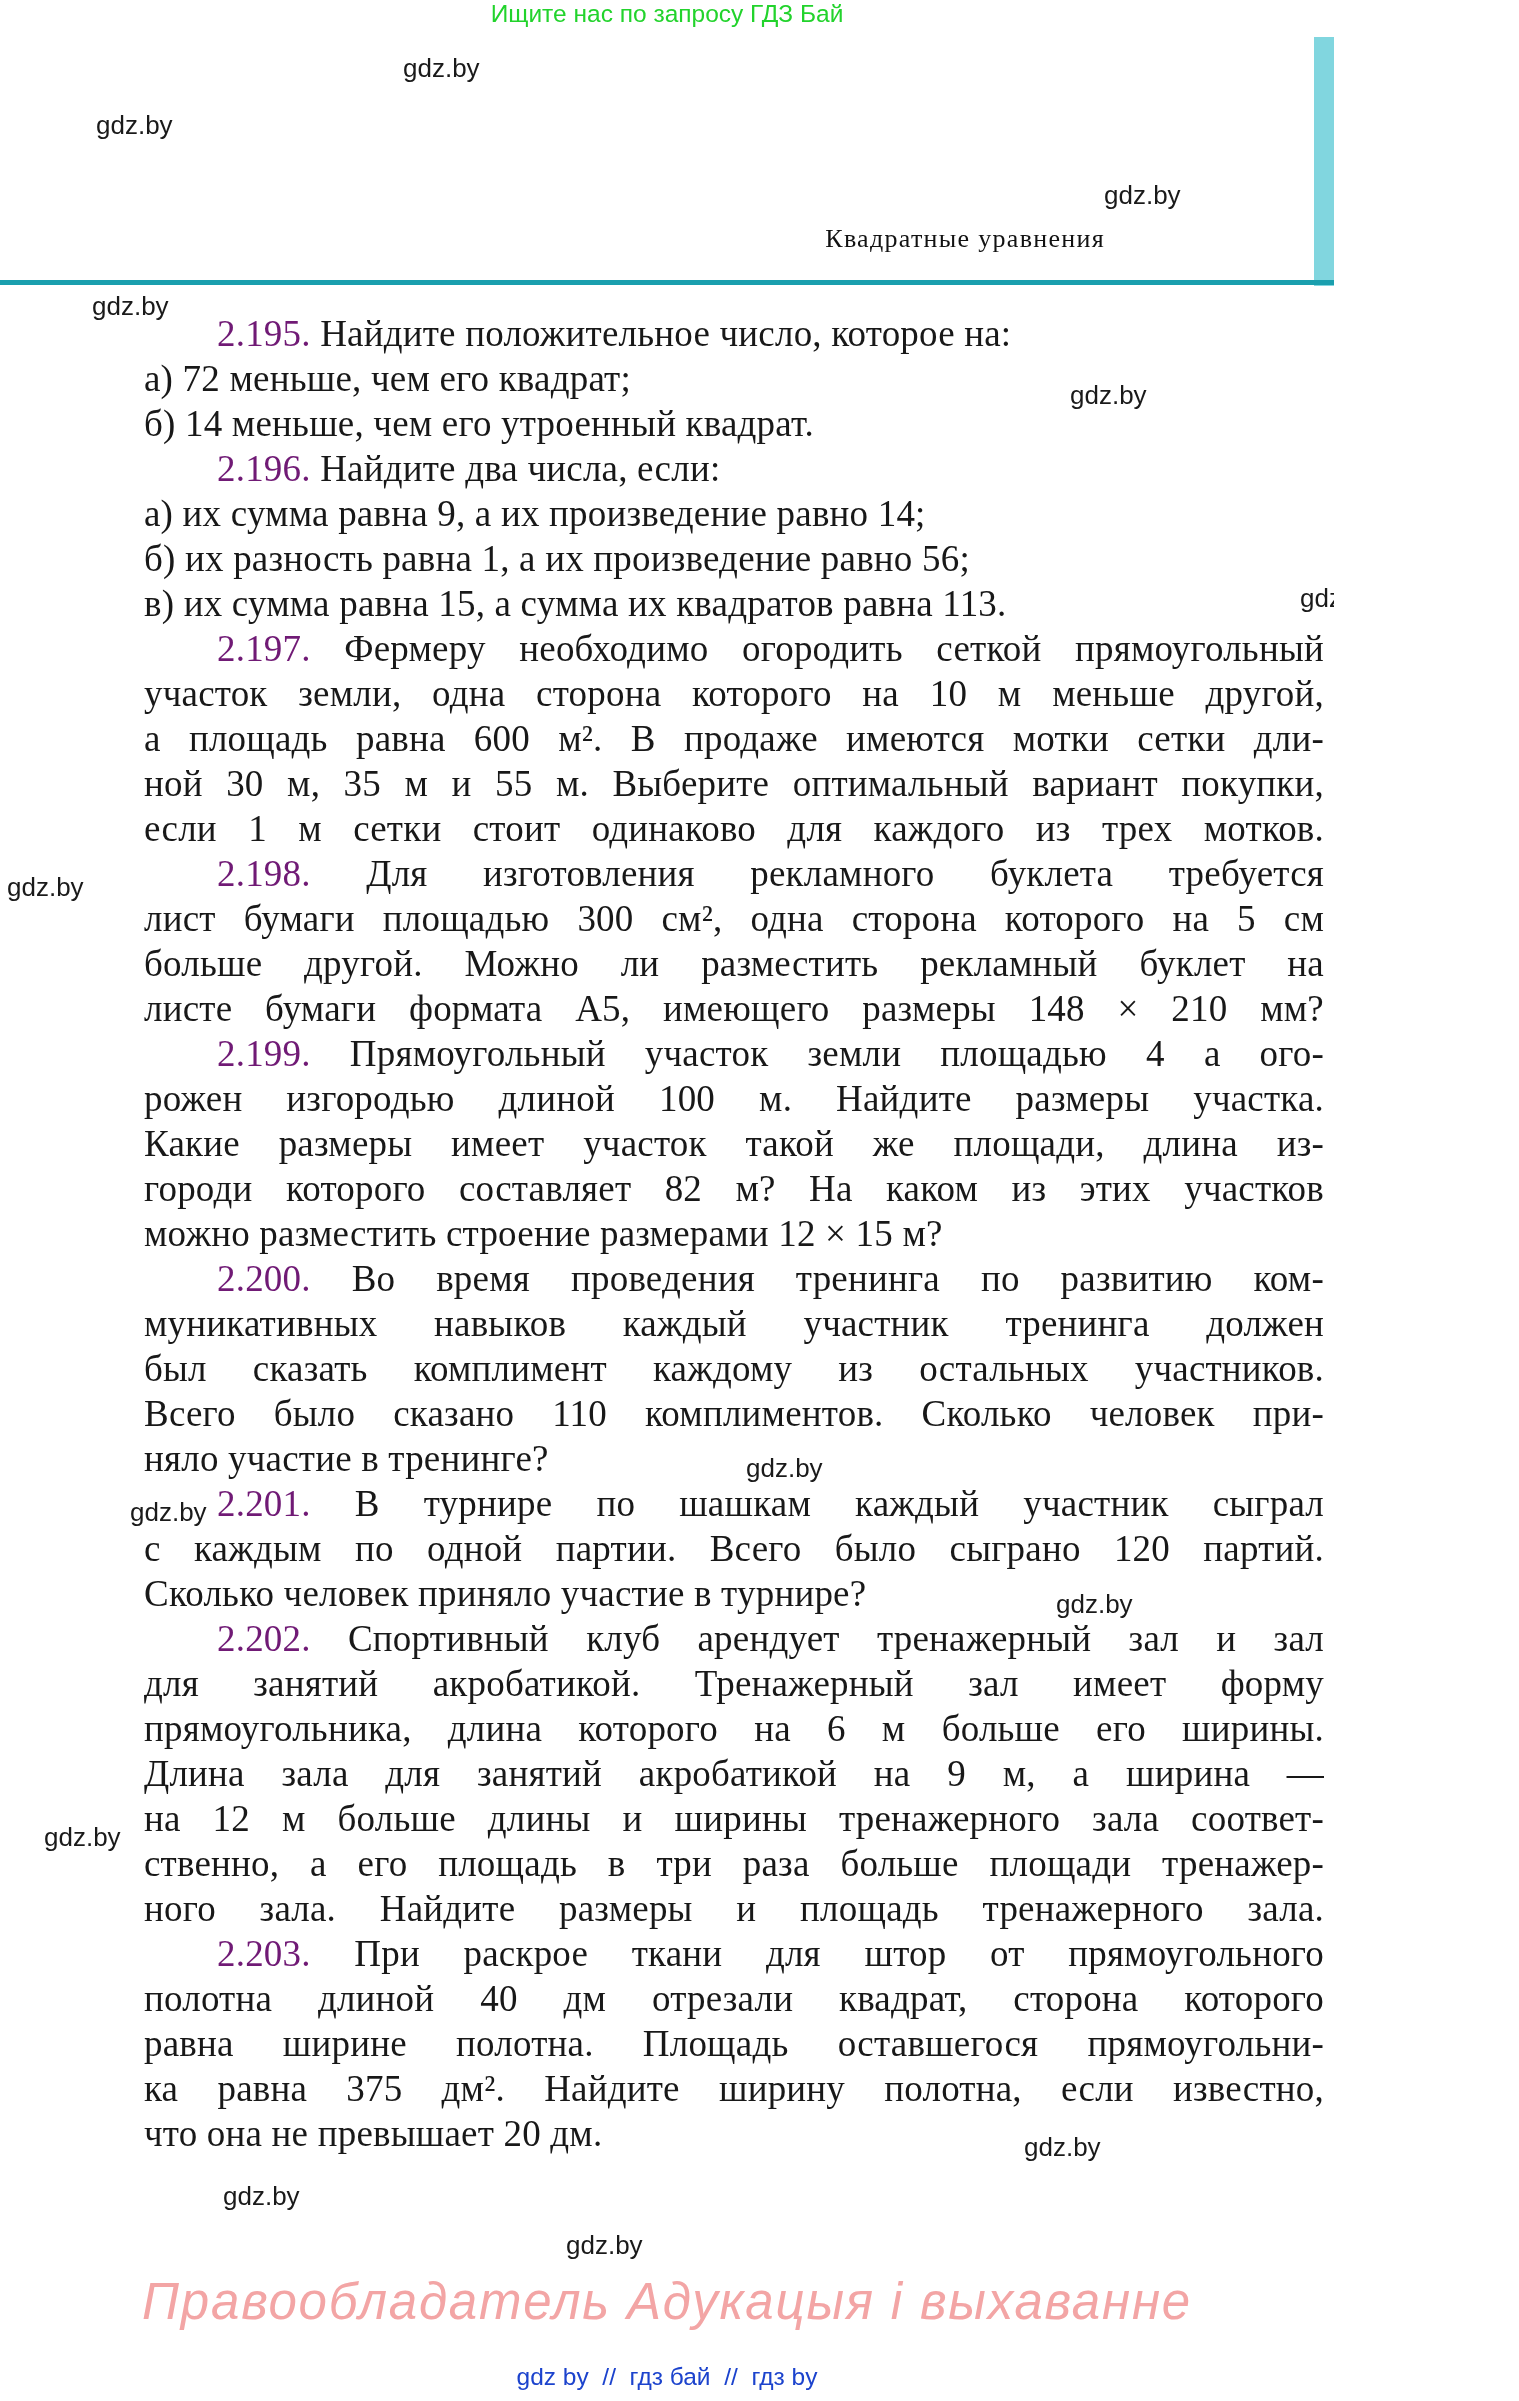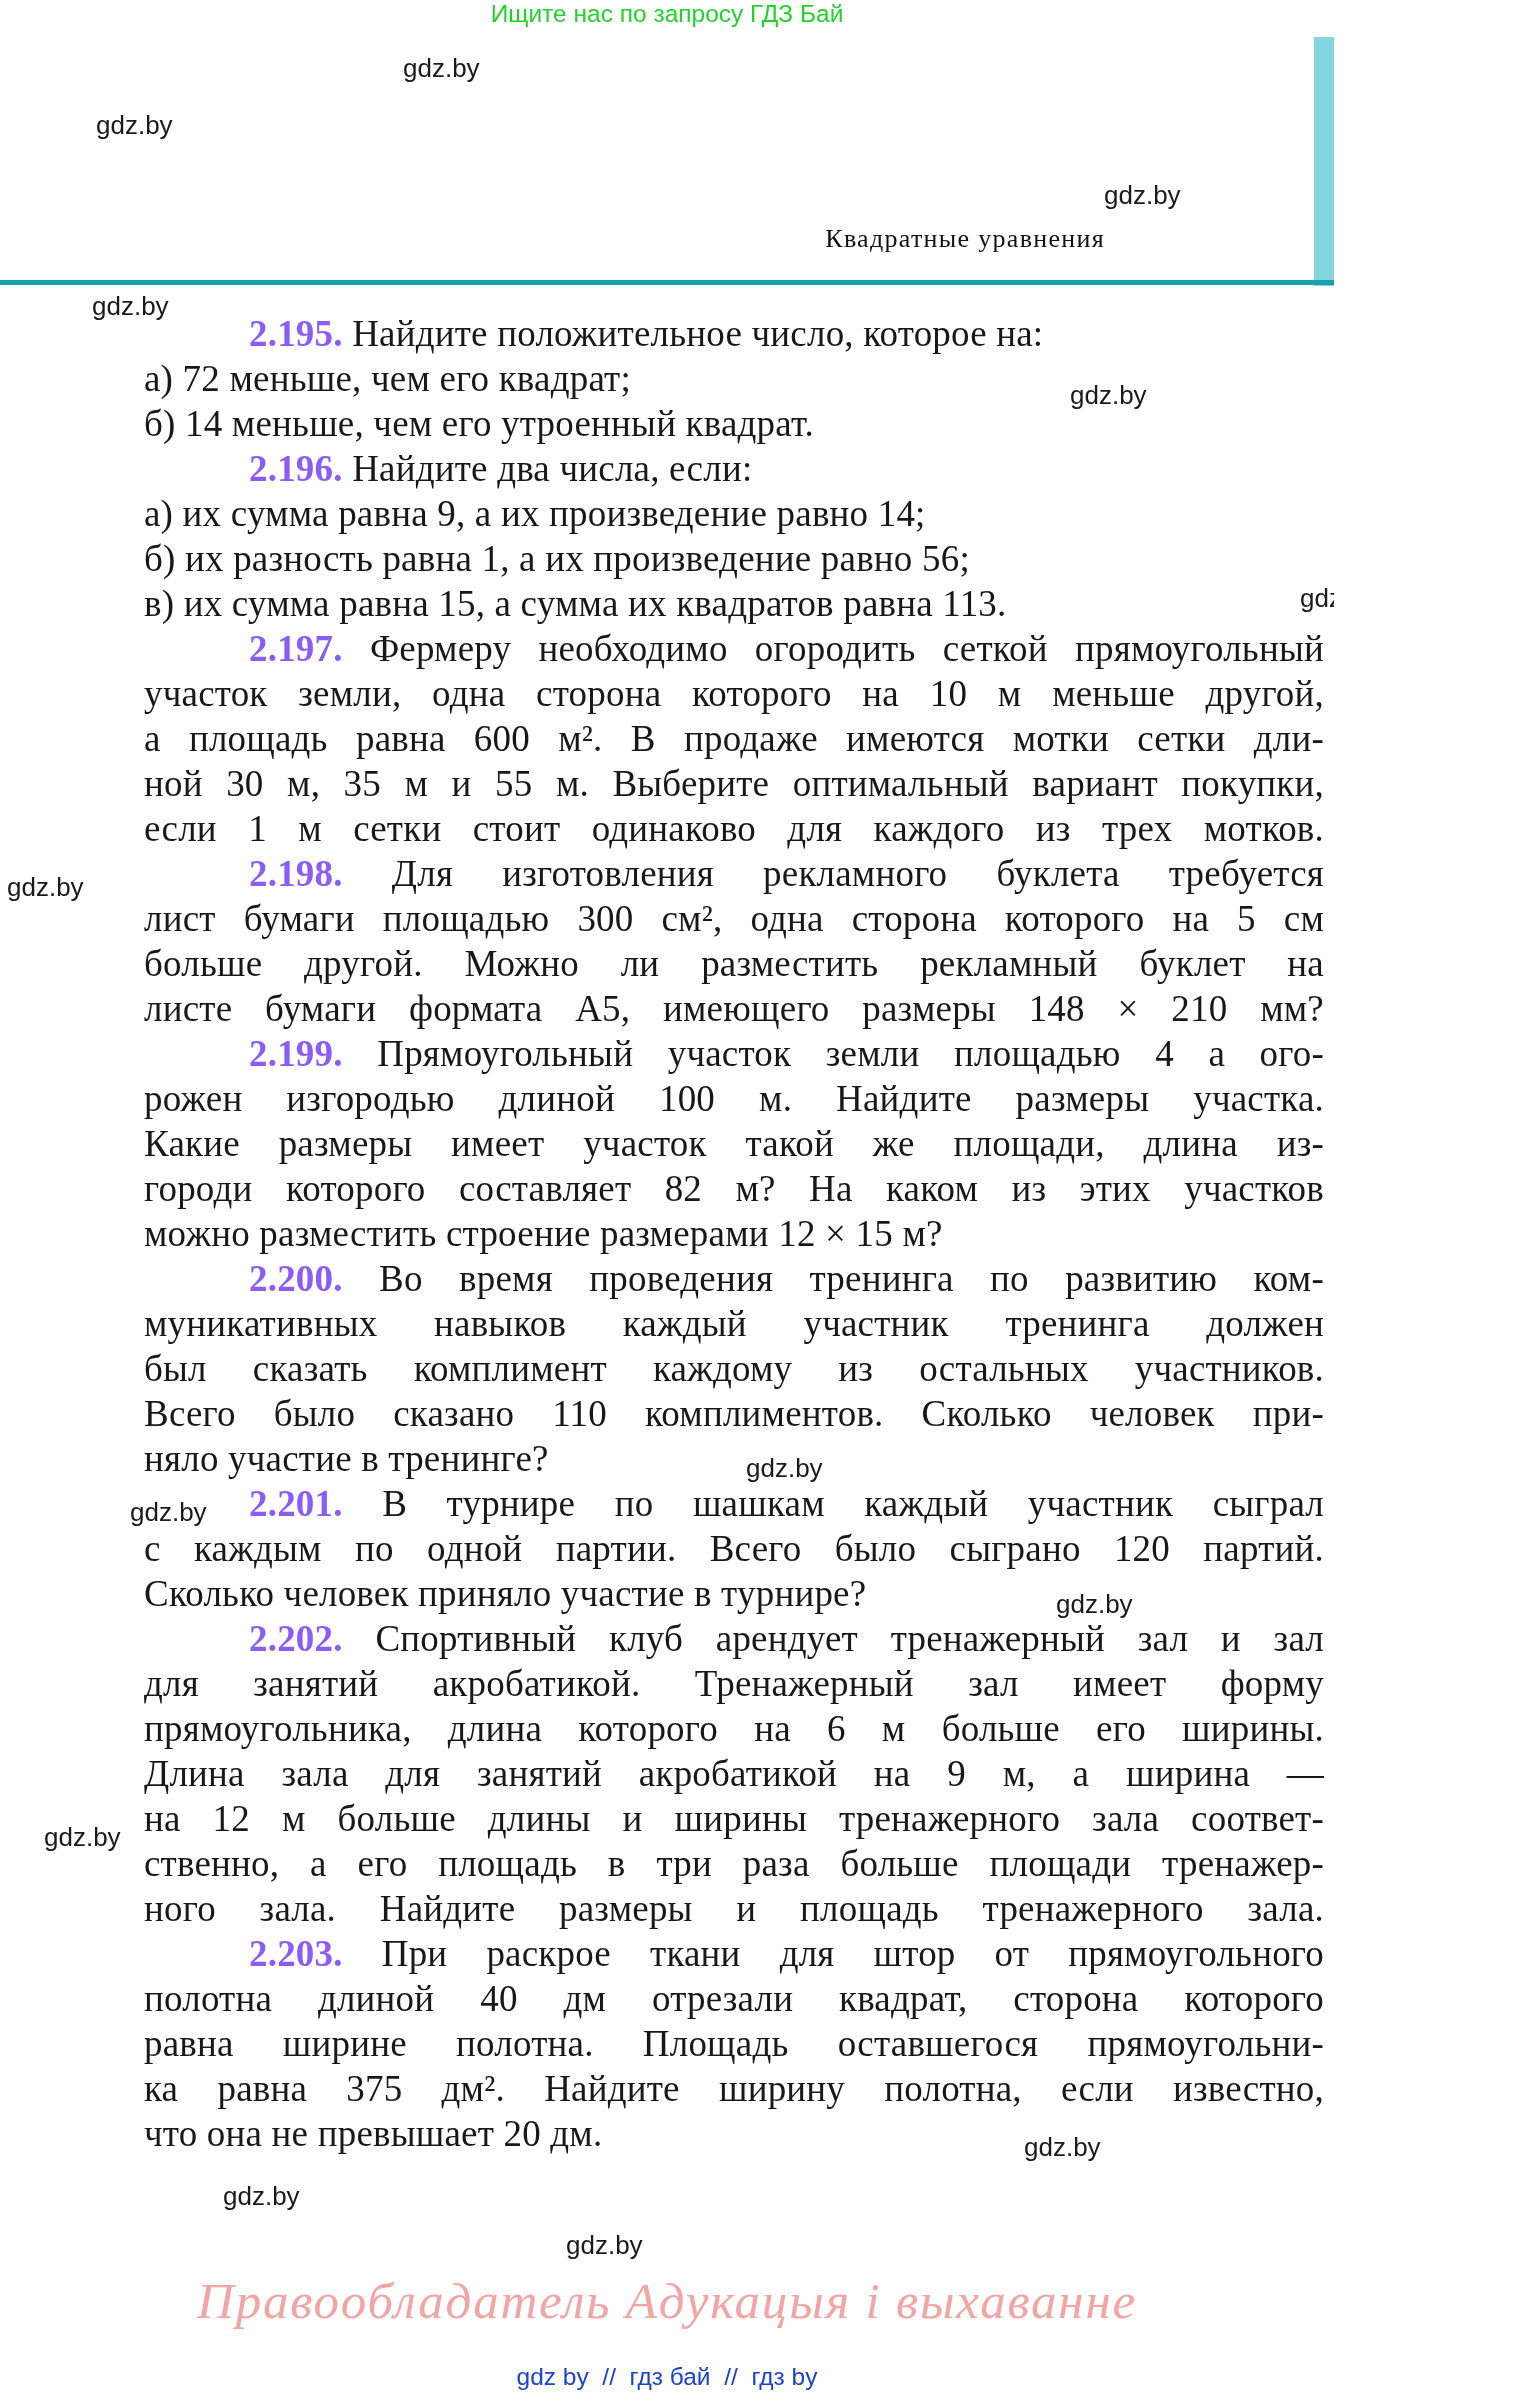--- a/index.html
+++ b/index.html
@@ -32,28 +32,28 @@
   .rule{
     position:absolute;left:0;top:280px;width:1519px;height:5.3px;background:#1a9fae;
   }
   #body-lines{
     position:absolute;left:144px;top:311px;width:1180px;
     font-size:37px;color:#181818;letter-spacing:0.2px;
   }
   .line{height:45px;line-height:45px;}
   .line.j{text-align:justify;text-align-last:justify;}
   .line.ind{text-indent:73px;}
-  .num{color:#8b5cf6;font-weight:bold;margin-left:32px;}
+  .num{color:#701a75;font-weight:normal;}
   .wm{
     position:absolute;font-family:"Liberation Sans",sans-serif;font-size:26px;
     color:#1a1a1a;white-space:nowrap;line-height:30px;
   }
   .copyright{
     position:absolute;left:0;right:0;top:2272px;text-align:center;
-    font-family:Liberation Serif, serif;font-style:italic;
+    font-family:Liberation Sans, sans-serif;font-style:italic;
     font-size:51px;color:#f3a5a5;letter-spacing:1.8px;white-space:nowrap;
   }
   .links{
     position:absolute;left:0;right:0;top:2363px;text-align:center;
     font-family:"Liberation Sans",sans-serif;font-size:24.5px;color:#1c43cd;
     white-space:pre;
   }
 </style>
 </head>
 <body>

